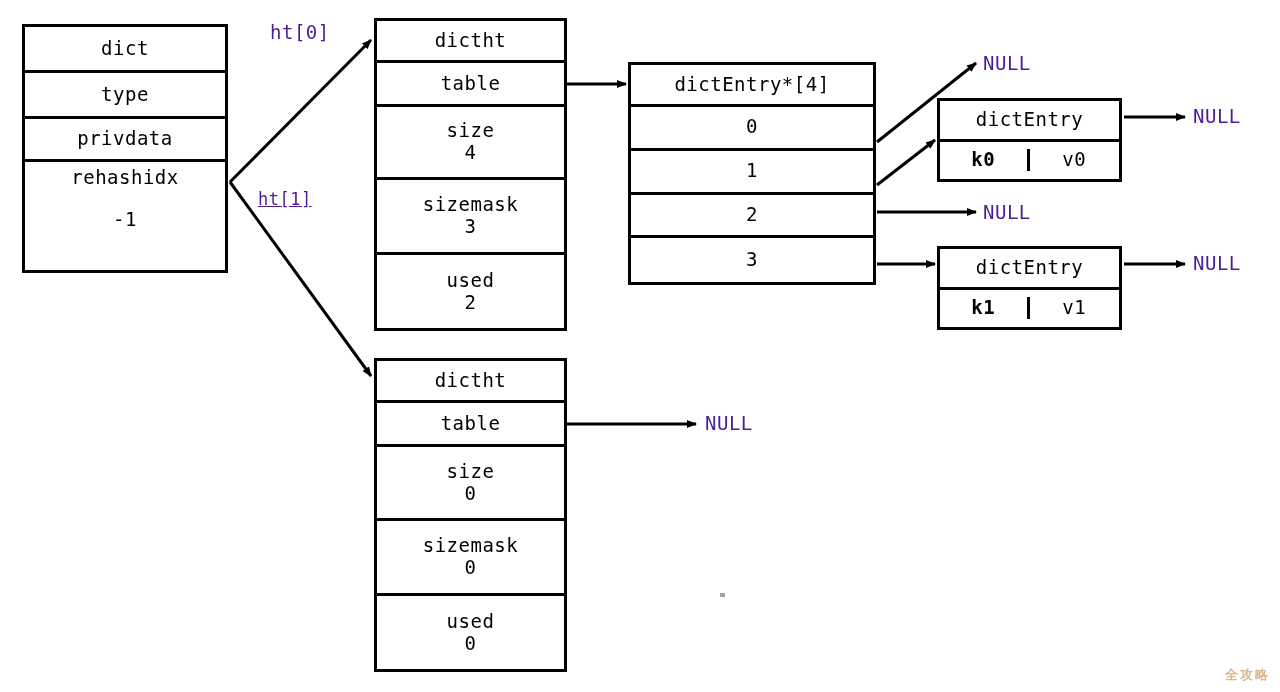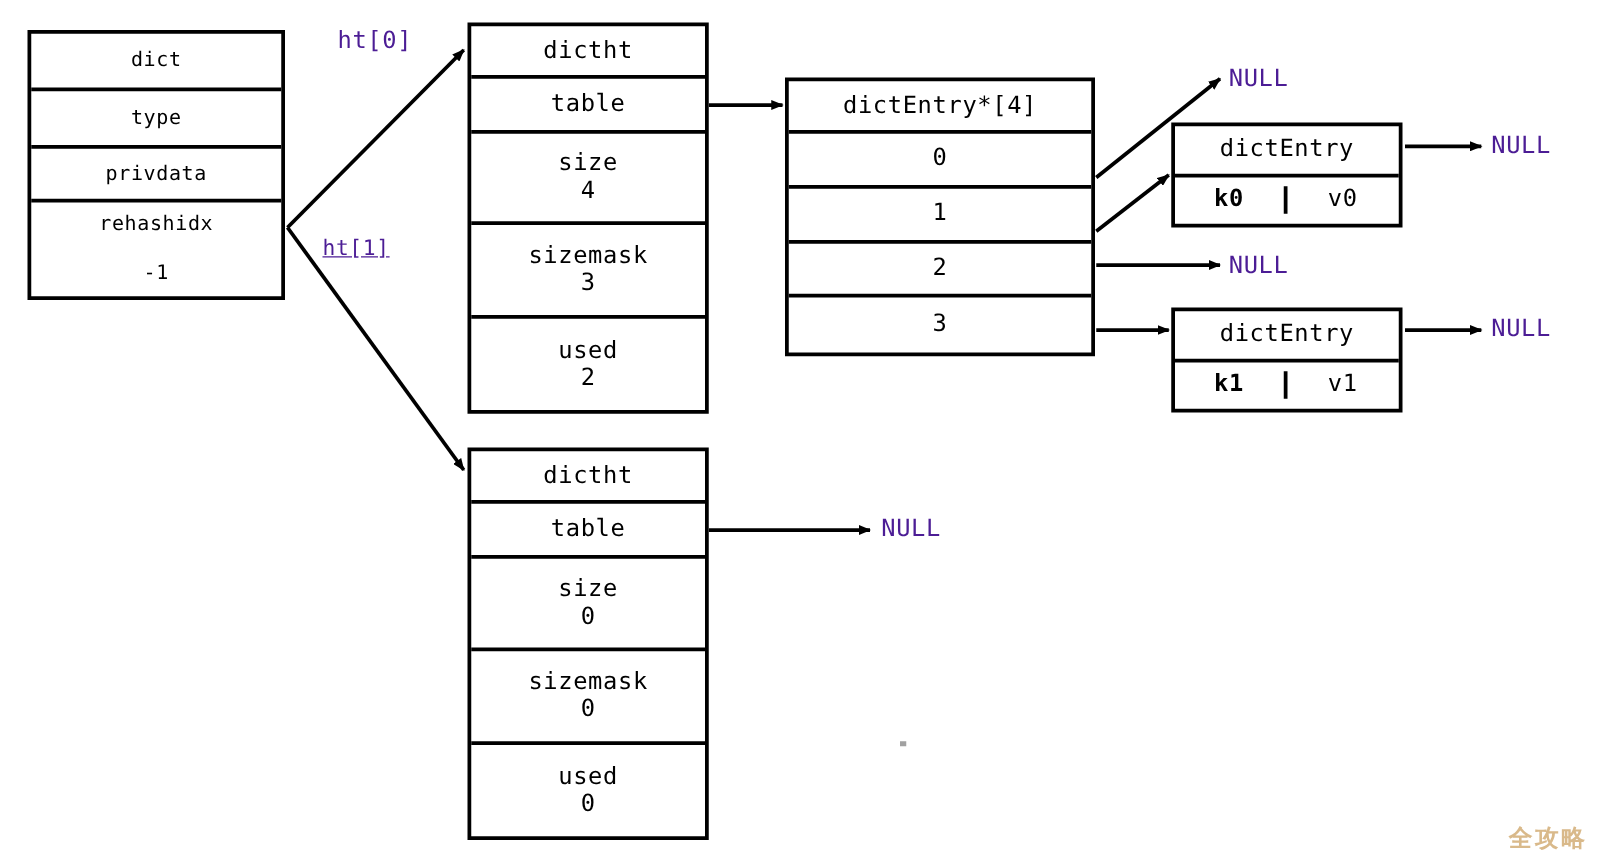--- a/index.html
+++ b/index.html
@@ -79,21 +79,21 @@
     border-right: 3px solid #000;
     font-weight: bold;
   }
 
   
   #watermark {
     position: absolute;
     right: 10px;
     bottom: 8px;
     font-family: "DejaVu Sans", "Liberation Sans", sans-serif;
-    font-size: 19px;
+    font-size: 13px;
     font-weight: bold;
     color: #d9b98a;
     letter-spacing: 2px;
   }
 
   
   #speck {
     position: absolute;
     left: 720px;
     top: 593px;
@@ -129,21 +129,21 @@
 
     <line x1="877" y1="264" x2="935" y2="264" stroke="#000" stroke-width="3" marker-end="url(#ah)"></line>
 
     <line x1="1124" y1="117" x2="1185" y2="117" stroke="#000" stroke-width="3" marker-end="url(#ah)"></line>
 
     <line x1="1124" y1="264" x2="1185" y2="264" stroke="#000" stroke-width="3" marker-end="url(#ah)"></line>
 
     <line x1="567" y1="424" x2="696" y2="424" stroke="#000" stroke-width="3" marker-end="url(#ah)"></line>
   </svg>
 
-  <div class="box" id="dict-box" style="left:22px; top:24px; width:206px; height:216px; font-size:16px;">
+  <div class="box" id="dict-box" style="left:22px; top:24px; width:206px; height:249px; font-size:19px;">
     <div class="row" style="height:46px;">
       <span class="lbl">dict</span>
     </div>
     <div class="row" style="height:46px;">
       <span class="lbl">type</span>
     </div>
     <div class="row" style="height:43px;">
       <span class="lbl">privdata</span>
     </div>
     <div class="row" style="height:73px;gap:20px;">

